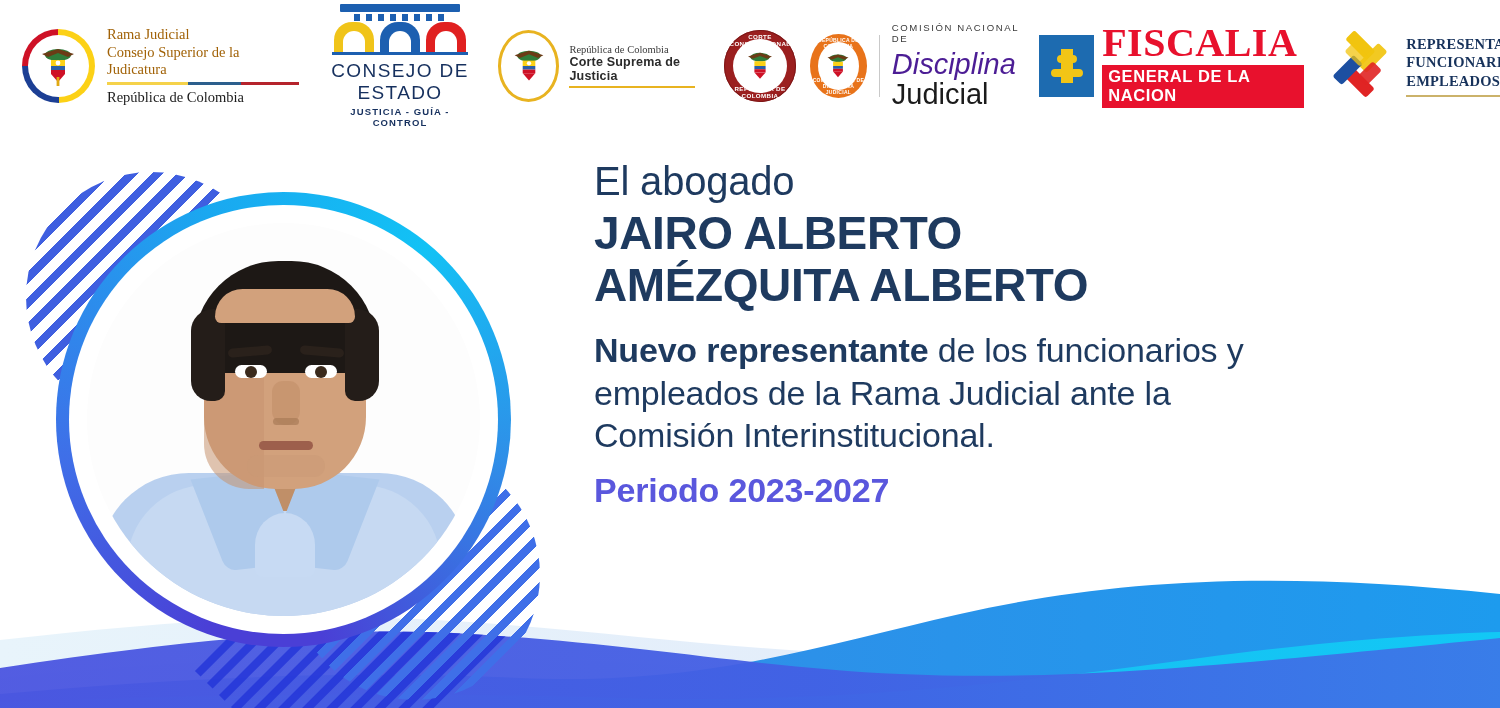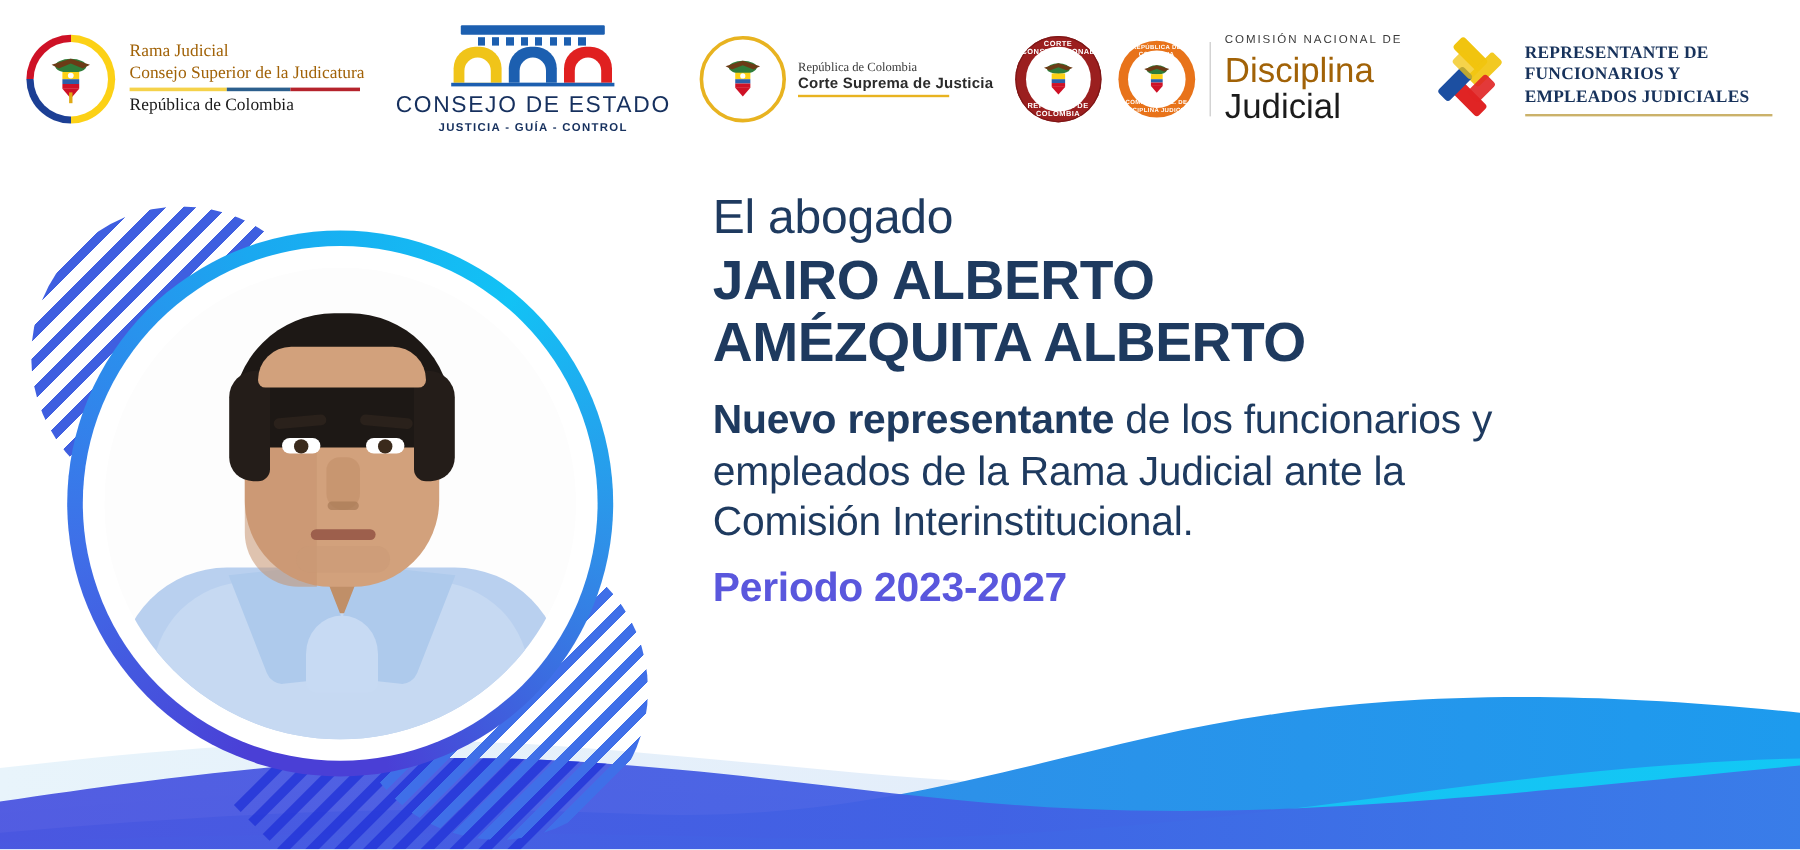--- a/index.html
+++ b/index.html
@@ -68,21 +68,21 @@
   .l4 .at-bot{position:absolute;bottom:3px;left:0;right:0;text-align:center;letter-spacing:.4px;}
 
   
   .l5{margin-left:14px;}
   .l5 .circ{width:64px;height:64px;border-radius:50%;background:#e8731a;position:relative;display:flex;align-items:center;justify-content:center;}
   .l5 .circ::after{content:"";position:absolute;inset:8px;border-radius:50%;background:#fff;}
   .l5 .at-top,.l5 .at-bot{position:absolute;left:0;right:0;text-align:center;font-size:5px;color:#fff;font-weight:bold;letter-spacing:.3px;}
   .l5 .at-top{top:3px;} .l5 .at-bot{bottom:3px;}
   .l5 .divider{width:1px;height:62px;background:#c9c9c9;margin:0 12px;}
   .l5 .k1{font-size:9.6px;letter-spacing:1.6px;color:#3a3a3a;}
-  .l5 .k2{font-size:29px;color:#a16207;line-height:1.0;margin-top:6px;font-weight:normal;}
+  .l5 .k2{font-size:29px;color:#4c1d95;line-height:1.0;margin-top:6px;font-weight:normal;font-style:italic;}
   .l5 .k3{font-size:29px;color:#1b1b1b;line-height:1.05;font-weight:normal;}
 
   
   .l6{margin-left:16px;display:flex;align-items:center;}
   .l6 .sq{width:62px;height:62px;background:#1d6bb0;position:relative;}
   .l6 .puz{position:absolute;left:50%;top:50%;transform:translate(-50%,-50%);width:34px;height:38px;}
   .l6 .txts{margin-left:8px;}
   .l6 .f1{font-size:40px;font-weight:bold;color:#e8112d;letter-spacing:.5px;line-height:.96;font-family:"Liberation Serif",serif;}
   .l6 .f2{background:#e8112d;color:#fff;font-size:16.5px;font-weight:bold;letter-spacing:.6px;padding:2px 6px 3px 6px;display:inline-block;margin-top:3px;}
 
@@ -254,20 +254,31 @@
         </svg>
       </div>
       <div class="divider"></div>
       <div>
         <div class="k1">COMISIÓN NACIONAL DE</div>
         <div class="k2">Disciplina</div>
         <div class="k3">Judicial</div>
       </div>
     </div>
 
+    <div class="logo l6">
+      <div class="sq">
+        <svg class="puz" viewBox="0 0 34 38">
+          <path d="M11 2 h12 v6 a4 4 0 1 1 0 8 v6 h6 a4 4 0 1 1 0 8 h-6 v6 h-12 v-6 h-6 a4 4 0 1 1 0 -8 h6 v-6 a4 4 0 1 1 0 -8 z" fill="#f2c516"></path>
+        </svg>
+      </div>
+      <div class="txts">
+        <div class="f1">FISCALIA</div>
+        <div class="f2">GENERAL DE LA NACION</div>
+      </div>
+    </div>
 
     <div class="logo l7">
       <div>
         <svg width="72" height="72" viewBox="0 0 72 72">
           <g transform="rotate(45 36 36)">
             <rect x="8" y="16" width="30" height="13" rx="3" fill="#f1c40f"></rect>
             <rect x="34" y="8" width="13" height="30" rx="3" fill="#f1c40f" opacity="0.92"></rect>
             <rect x="34" y="43" width="30" height="13" rx="3" fill="#e02424"></rect>
             <rect x="25" y="34" width="13" height="30" rx="3" fill="#1c4fa1"></rect>
             <rect x="43" y="25" width="13" height="22" rx="3" fill="#e02424" opacity="0.9"></rect>

